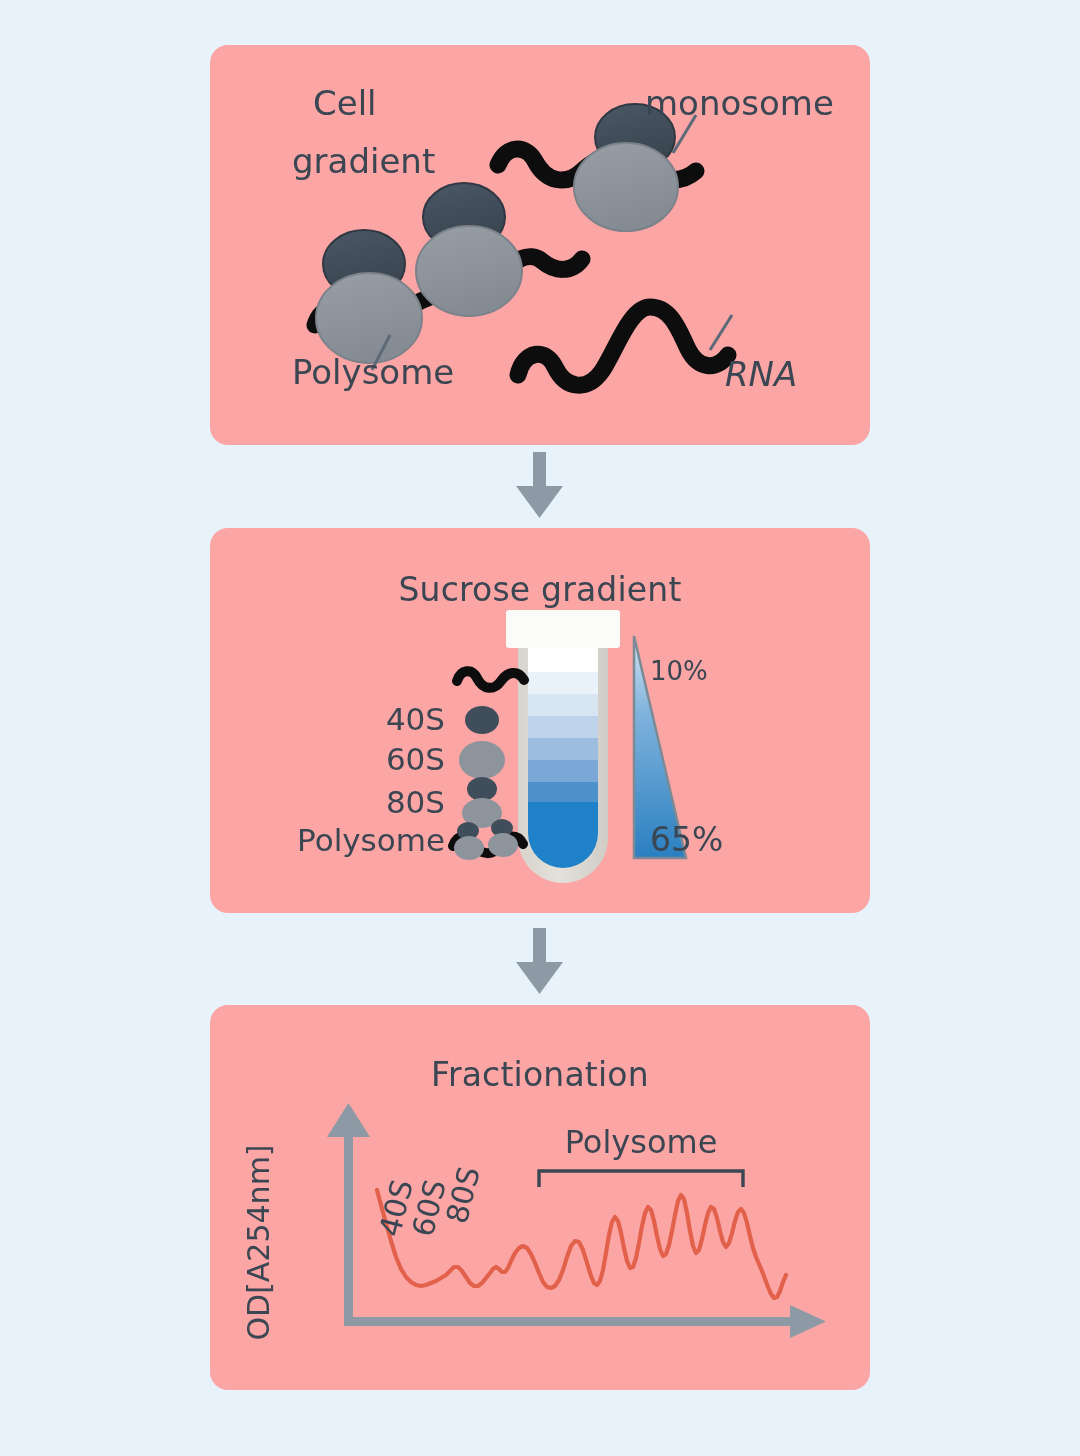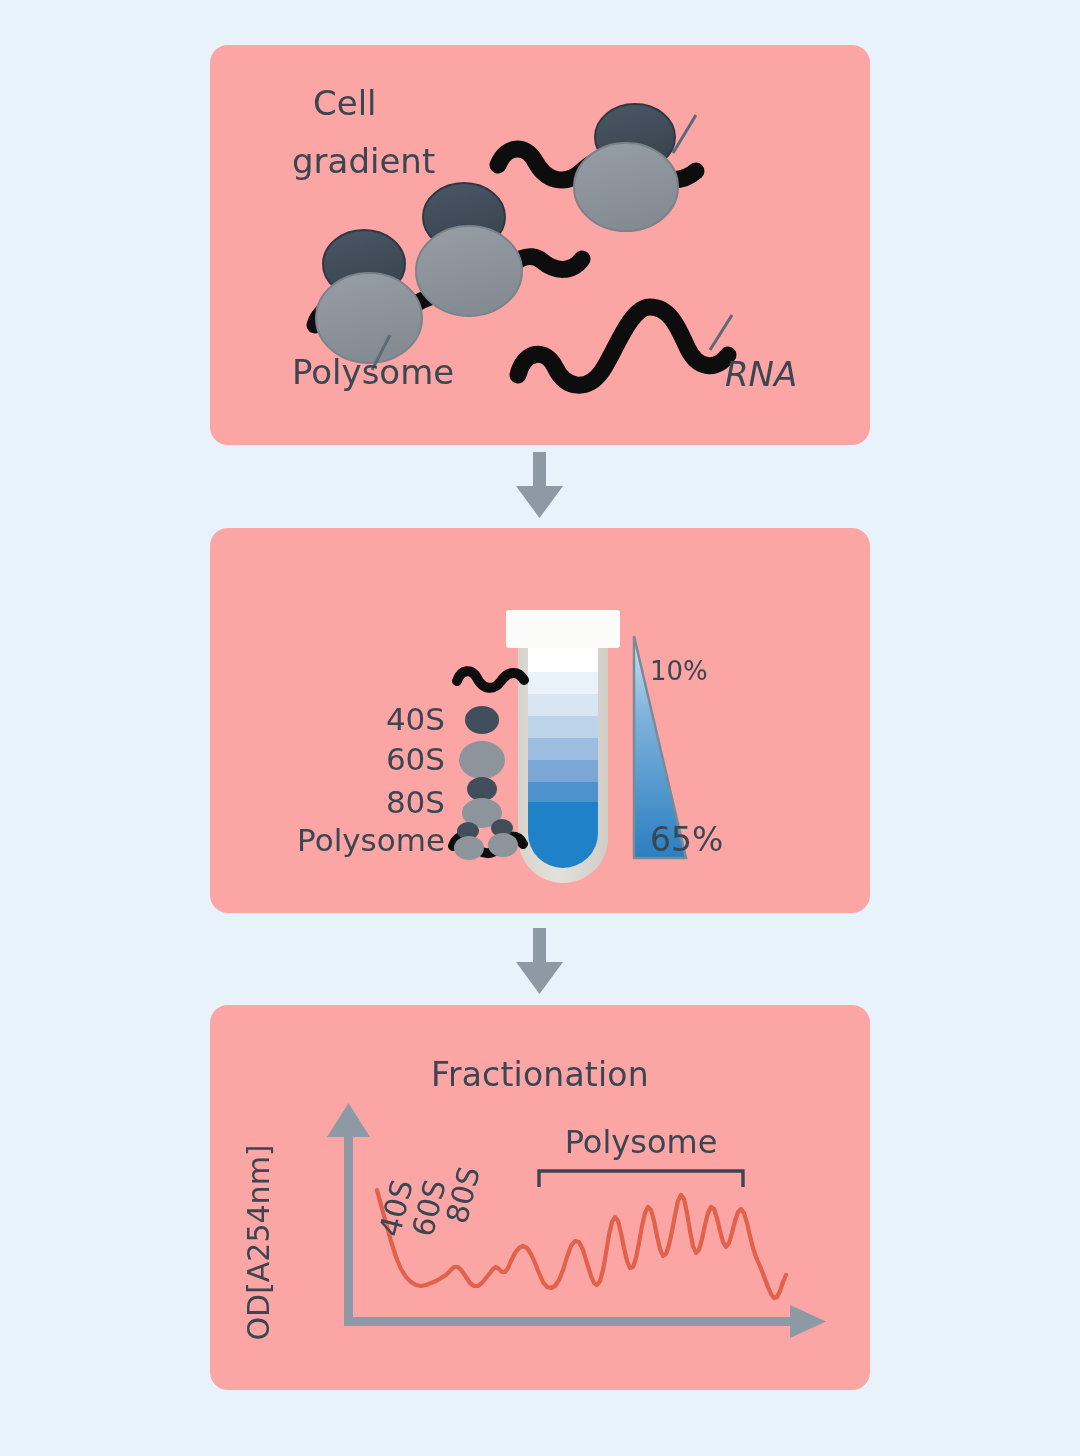--- a/index.html
+++ b/index.html
@@ -94,32 +94,34 @@
                  C488,324 506,326 518,310" fill="none" stroke="#0d0d0d" stroke-width="17" stroke-linecap="round" stroke-linejoin="round"></path>
       </g>
 
       <line x1="162" y1="325" x2="180" y2="290" stroke="#5c6a77" stroke-width="3"></line>
       <line x1="463" y1="108" x2="486" y2="70" stroke="#5c6a77" stroke-width="3"></line>
       <line x1="500" y1="305" x2="522" y2="270" stroke="#5c6a77" stroke-width="3"></line>
     </svg>
 
     <div style="position:absolute;left:103px;top:38px;font-size:34px;">Cell</div>
     <div style="position:absolute;left:82px;top:96px;font-size:34px;">gradient</div>
+    <div style="position:absolute;left:435px;top:38px;font-size:34px;">monosome</div>
     <div style="position:absolute;left:82px;top:307px;font-size:34px;">Polysome</div>
     <div style="position:absolute;left:515px;top:309px;font-size:34px;font-style:italic;">RNA</div>
   </div>
 
   <div class="arrow-connector" style="top:452px;">
     <svg width="1080" height="70" viewBox="0 0 1080 70">
       <rect x="533" y="0" width="13" height="38" fill="#8d9aa5"></rect>
       <polygon points="516,34 563,34 539.5,66" fill="#8d9aa5"></polygon>
     </svg>
   </div>
 
   <div class="panel" id="panel-gradient">
+    <div class="panel-title" style="top:42px;">Sucrose gradient</div>
 
     <svg class="ovl" width="660" height="385" viewBox="0 0 660 385">
       <defs>
         <clipPath id="tubeClip">
           <path d="M318,120 L388,120 L388,305 A35,35 0 0 1 318,305 Z"></path>
         </clipPath>
         <linearGradient id="triGrad" x1="0" y1="0" x2="0" y2="1">
           <stop offset="0%" stop-color="#cfe2f2"></stop>
           <stop offset="35%" stop-color="#7fb3dc"></stop>
           <stop offset="100%" stop-color="#2a7fc1"></stop>

